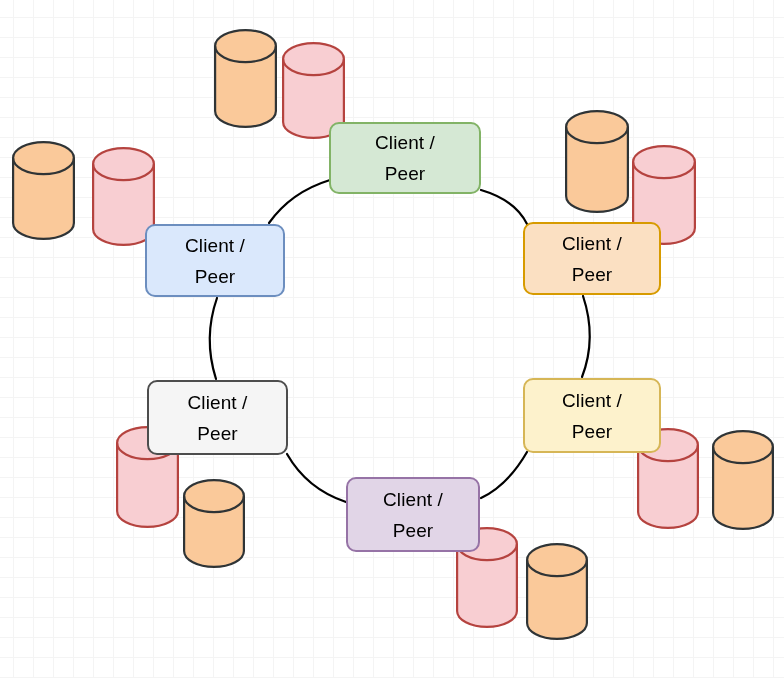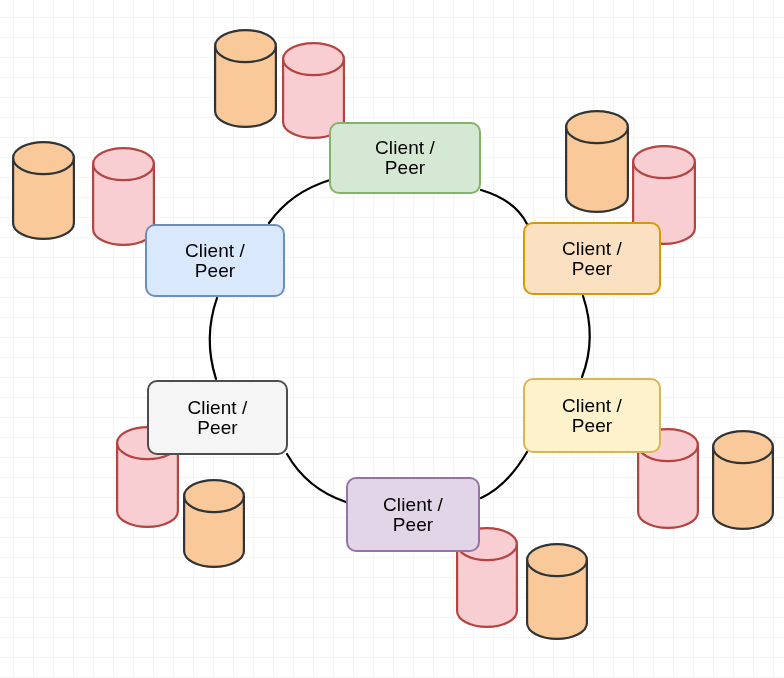--- a/index.html
+++ b/index.html
@@ -35,21 +35,21 @@
     border-radius: 10px;
     border-style: solid;
     border-width: 2px;
     display: flex;
     align-items: center;
     justify-content: center;
     z-index: 6;
   }
   .node-label {
     font-size: 19px;
-    line-height: 20px;
+    line-height: 31px;
     color: #000000;
     text-align: center;
     white-space: pre-line;
     letter-spacing: 0.1px;
   }
   .db {
     position: absolute;
     box-sizing: border-box;
   }
   .db svg { display: block; overflow: visible; }

